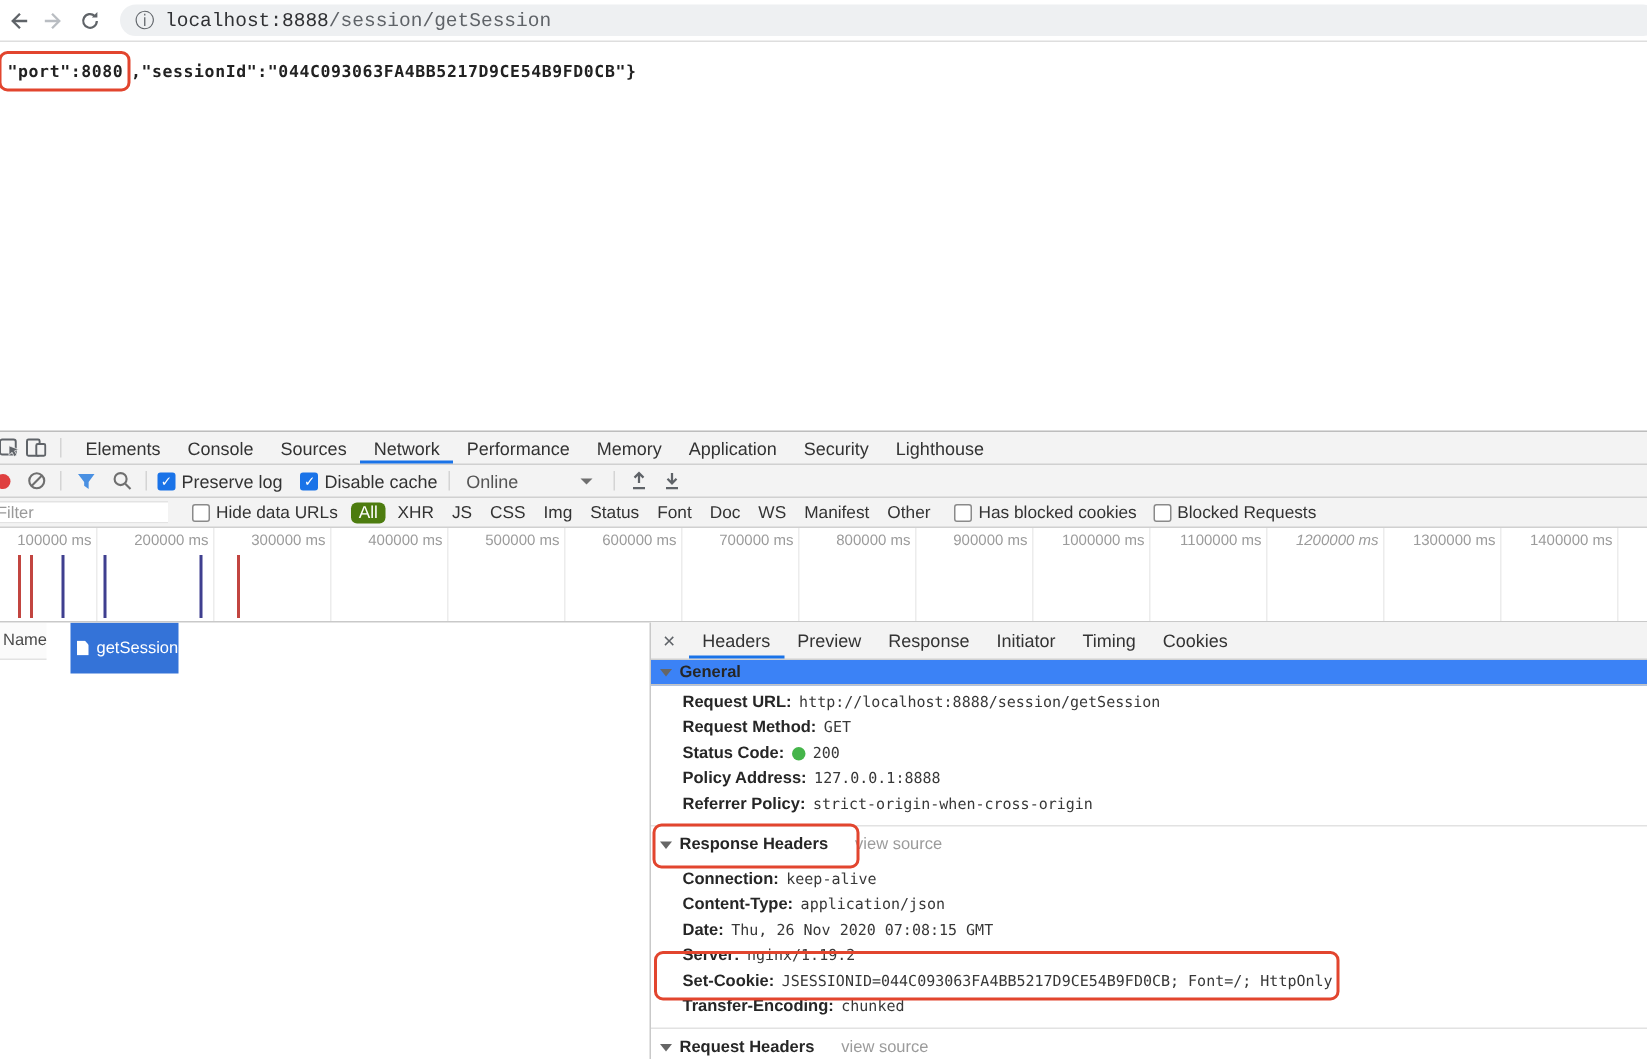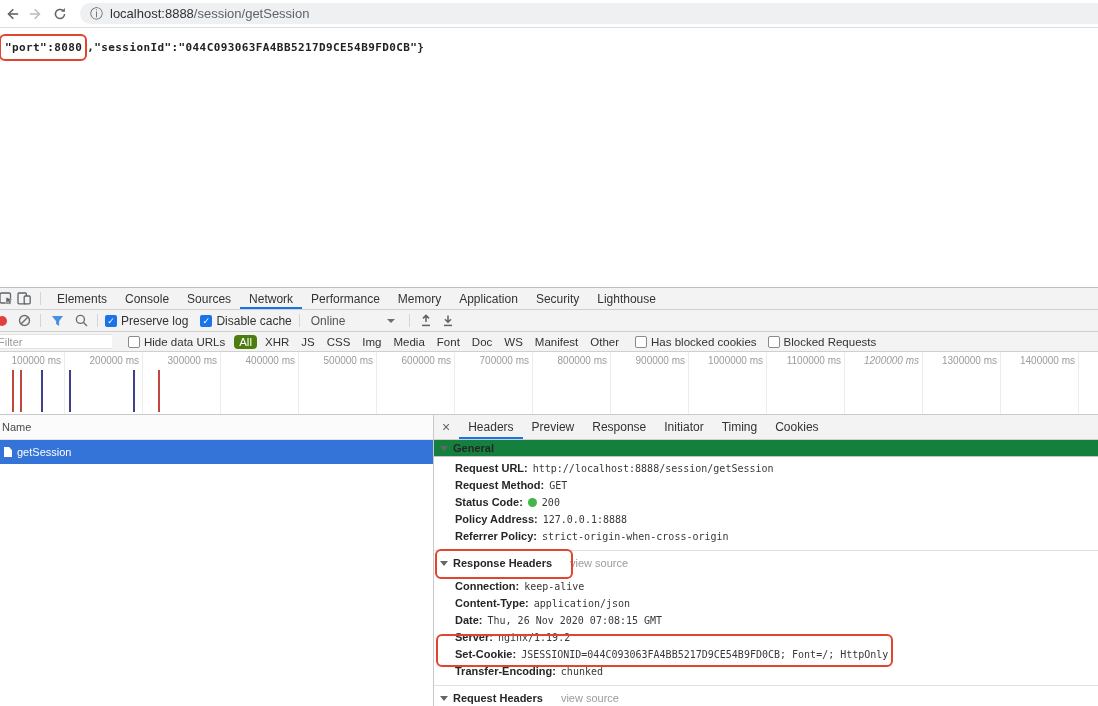--- a/index.html
+++ b/index.html
@@ -6,21 +6,21 @@
   body{
     width:1098px;height:706px;position:relative;overflow:hidden;background:#fff;
     font-family:"Liberation Sans",sans-serif;-webkit-font-smoothing:antialiased;
   }
   
   .browser-bar{height:27px;display:flex;align-items:center;background:#fff;border-bottom:1px solid #dedede;}
   .nav-ic{display:flex;align-items:center;justify-content:center;width:24px;height:24px;flex:0 0 auto;}
   .addr-pill{flex:1;display:flex;align-items:center;height:21px;background:#eef0f2;border-radius:12px;
     margin:0 -8px 0 8px;padding:0 10px;gap:7px;}
   .addr-info{color:#5f6368;font-size:13px;line-height:1;}
-  .addr-url{font-size:13px;color:#3c4043;white-space:nowrap;}
+  .addr-url{font-size:13px;color:#3c4043;white-space:nowrap;font-family:Liberation Mono, monospace;}
   .addr-url .host{color:#303134;}
   .addr-url .path{color:#5f6368;}
   
   .page{position:absolute;top:28px;left:0;right:0;height:259px;background:#fff;}
   .json-line{position:absolute;top:6px;left:1px;display:flex;align-items:center;
     font-family:"DejaVu Sans Mono",monospace;font-size:11px;font-weight:700;color:#222;letter-spacing:.4px;white-space:pre;}
   .annot-inline{border:2px solid var(--annotation);border-radius:6px;padding:5px 3px 5px 4px;margin-left:-2px;}
   
   .devtools{position:absolute;top:287px;left:0;width:1098px;height:419px;background:#f3f3f3;
     border-top:1px solid #bdbdbd;display:flex;flex-direction:column;font-size:12px;color:#333;}
@@ -46,36 +46,36 @@
   .pill-all{background:#4d7c0f;color:#fff;border-radius:4px;padding:1px 5px;margin:0 2px;}
   .type-pill{margin:0 6px;white-space:nowrap;}
   
   .dt-timeline{height:62px;flex:0 0 62px;background:#fff;border-bottom:1px solid #c9c9c9;position:relative;display:flex;}
   .tl-cell{box-sizing:border-box;border-right:1px solid #ececec;font-size:10px;color:#9b9b9b;
     text-align:right;padding:3px 3px 0 0;white-space:nowrap;overflow:hidden;}
   .tl-fill{flex:1;border-right:none;}
   .tl-bar{position:absolute;top:18px;bottom:2px;width:2px;}
   
   .dt-main{flex:1;display:flex;min-height:0;background:#fff;}
-  .req-pane{width:433px;flex:0 0 433px;border-right:1px solid #c9c9c9;background:#fff;display:flex;flex-direction:column;}
+  .req-pane{width:433px;flex:0 0 433px;border-right:1px solid #c9c9c9;background:#fff;display:flex;flex-direction:row;gap:16px;}
   .req-head{height:24px;flex:0 0 24px;background:#fbfbfb;border-bottom:1px solid #e3e3e3;
     font-size:11px;color:#4a4a4a;display:flex;align-items:center;}
   .req-head span{margin-left:-4px;padding-left:6px;}
-  .req-row{height:24px;display:flex;align-items:center;font-size:11px;color:#fff;background:var(--selected-row);}
+  .req-row{height:34px;display:flex;align-items:center;font-size:11px;color:#fff;background:var(--selected-row);}
   .doc-ic{width:8px;height:10px;background:#fff;margin:0 5px 0 4px;
     clip-path:polygon(0 0,65% 0,100% 32%,100% 100%,0 100%);flex:0 0 auto;}
   .det-pane{flex:1;position:relative;background:#fff;display:flex;flex-direction:column;min-width:0;}
   .det-tabbar{height:24px;flex:0 0 24px;background:#f3f3f3;border-bottom:1px solid #d0d0d0;
     display:flex;align-items:center;}
   .det-close{font-size:14px;color:#5f6368;padding:0 9px 0 8px;}
   .det-tab{padding:0 9px;height:24px;line-height:25px;box-sizing:border-box;font-size:12px;white-space:nowrap;}
   .det-tab.active{box-shadow:inset 0 -2px 0 var(--accent-blue);}
   .det-scroll{flex:1;position:relative;overflow:hidden;font-size:11px;}
   .sec-head{display:flex;align-items:center;padding-left:6px;height:24px;}
-  .sec-head.gray{height:16px;background:#15803d;border-bottom:1px solid #c4c4c4;}
+  .sec-head.gray{height:16px;background:#3b82f6;border-bottom:1px solid #c4c4c4;}
   .sec-caret{width:0;height:0;border-left:4px solid transparent;border-right:4px solid transparent;
     border-top:5px solid #666;margin-right:5px;flex:0 0 auto;}
   .sec-title{font-weight:bold;color:#262626;white-space:nowrap;}
   .view-src{color:#9b9b9b;margin-left:18px;white-space:nowrap;text-align:right;}
   .kv-rows{padding-top:3px;}
   .kv{line-height:17px;height:17px;padding-left:21px;white-space:nowrap;display:flex;align-items:center;}
   .kv .key{font-weight:bold;color:#262626;margin-right:5px;}
   .kv .val{font-family:"DejaVu Sans Mono",monospace;font-size:10px;color:#383838;}
   .dot{width:9px;height:9px;border-radius:50%;background:var(--status-green);margin-right:5px;flex:0 0 auto;}
   .sep{border-top:1px solid #e2e2e2;margin-top:5px;}
@@ -189,21 +189,21 @@
   <div class="dt-filterbar">
     <span class="filter-wrap"><input class="filter-input" placeholder="Filter" style=""></span>
     <span class="chk-off" style="margin-left:16px"></span>
     <span class="lbl">Hide data URLs</span>
     <span class="pill-all" style="margin-left:9px">All</span>
     <div style="display:flex;align-items:center">
         <span class="type-pill">XHR</span>
         <span class="type-pill">JS</span>
         <span class="type-pill">CSS</span>
         <span class="type-pill">Img</span>
-        <span class="type-pill">Media</span>
+        <span class="type-pill">Status</span>
         <span class="type-pill">Font</span>
         <span class="type-pill">Doc</span>
         <span class="type-pill">WS</span>
         <span class="type-pill">Manifest</span>
         <span class="type-pill">Other</span>
       </div>
     <span class="chk-off" style="margin-left:10px"></span>
     <span class="lbl">Has blocked cookies</span>
     <span class="chk-off" style="margin-left:11px"></span>
     <span class="lbl">Blocked Requests</span>

